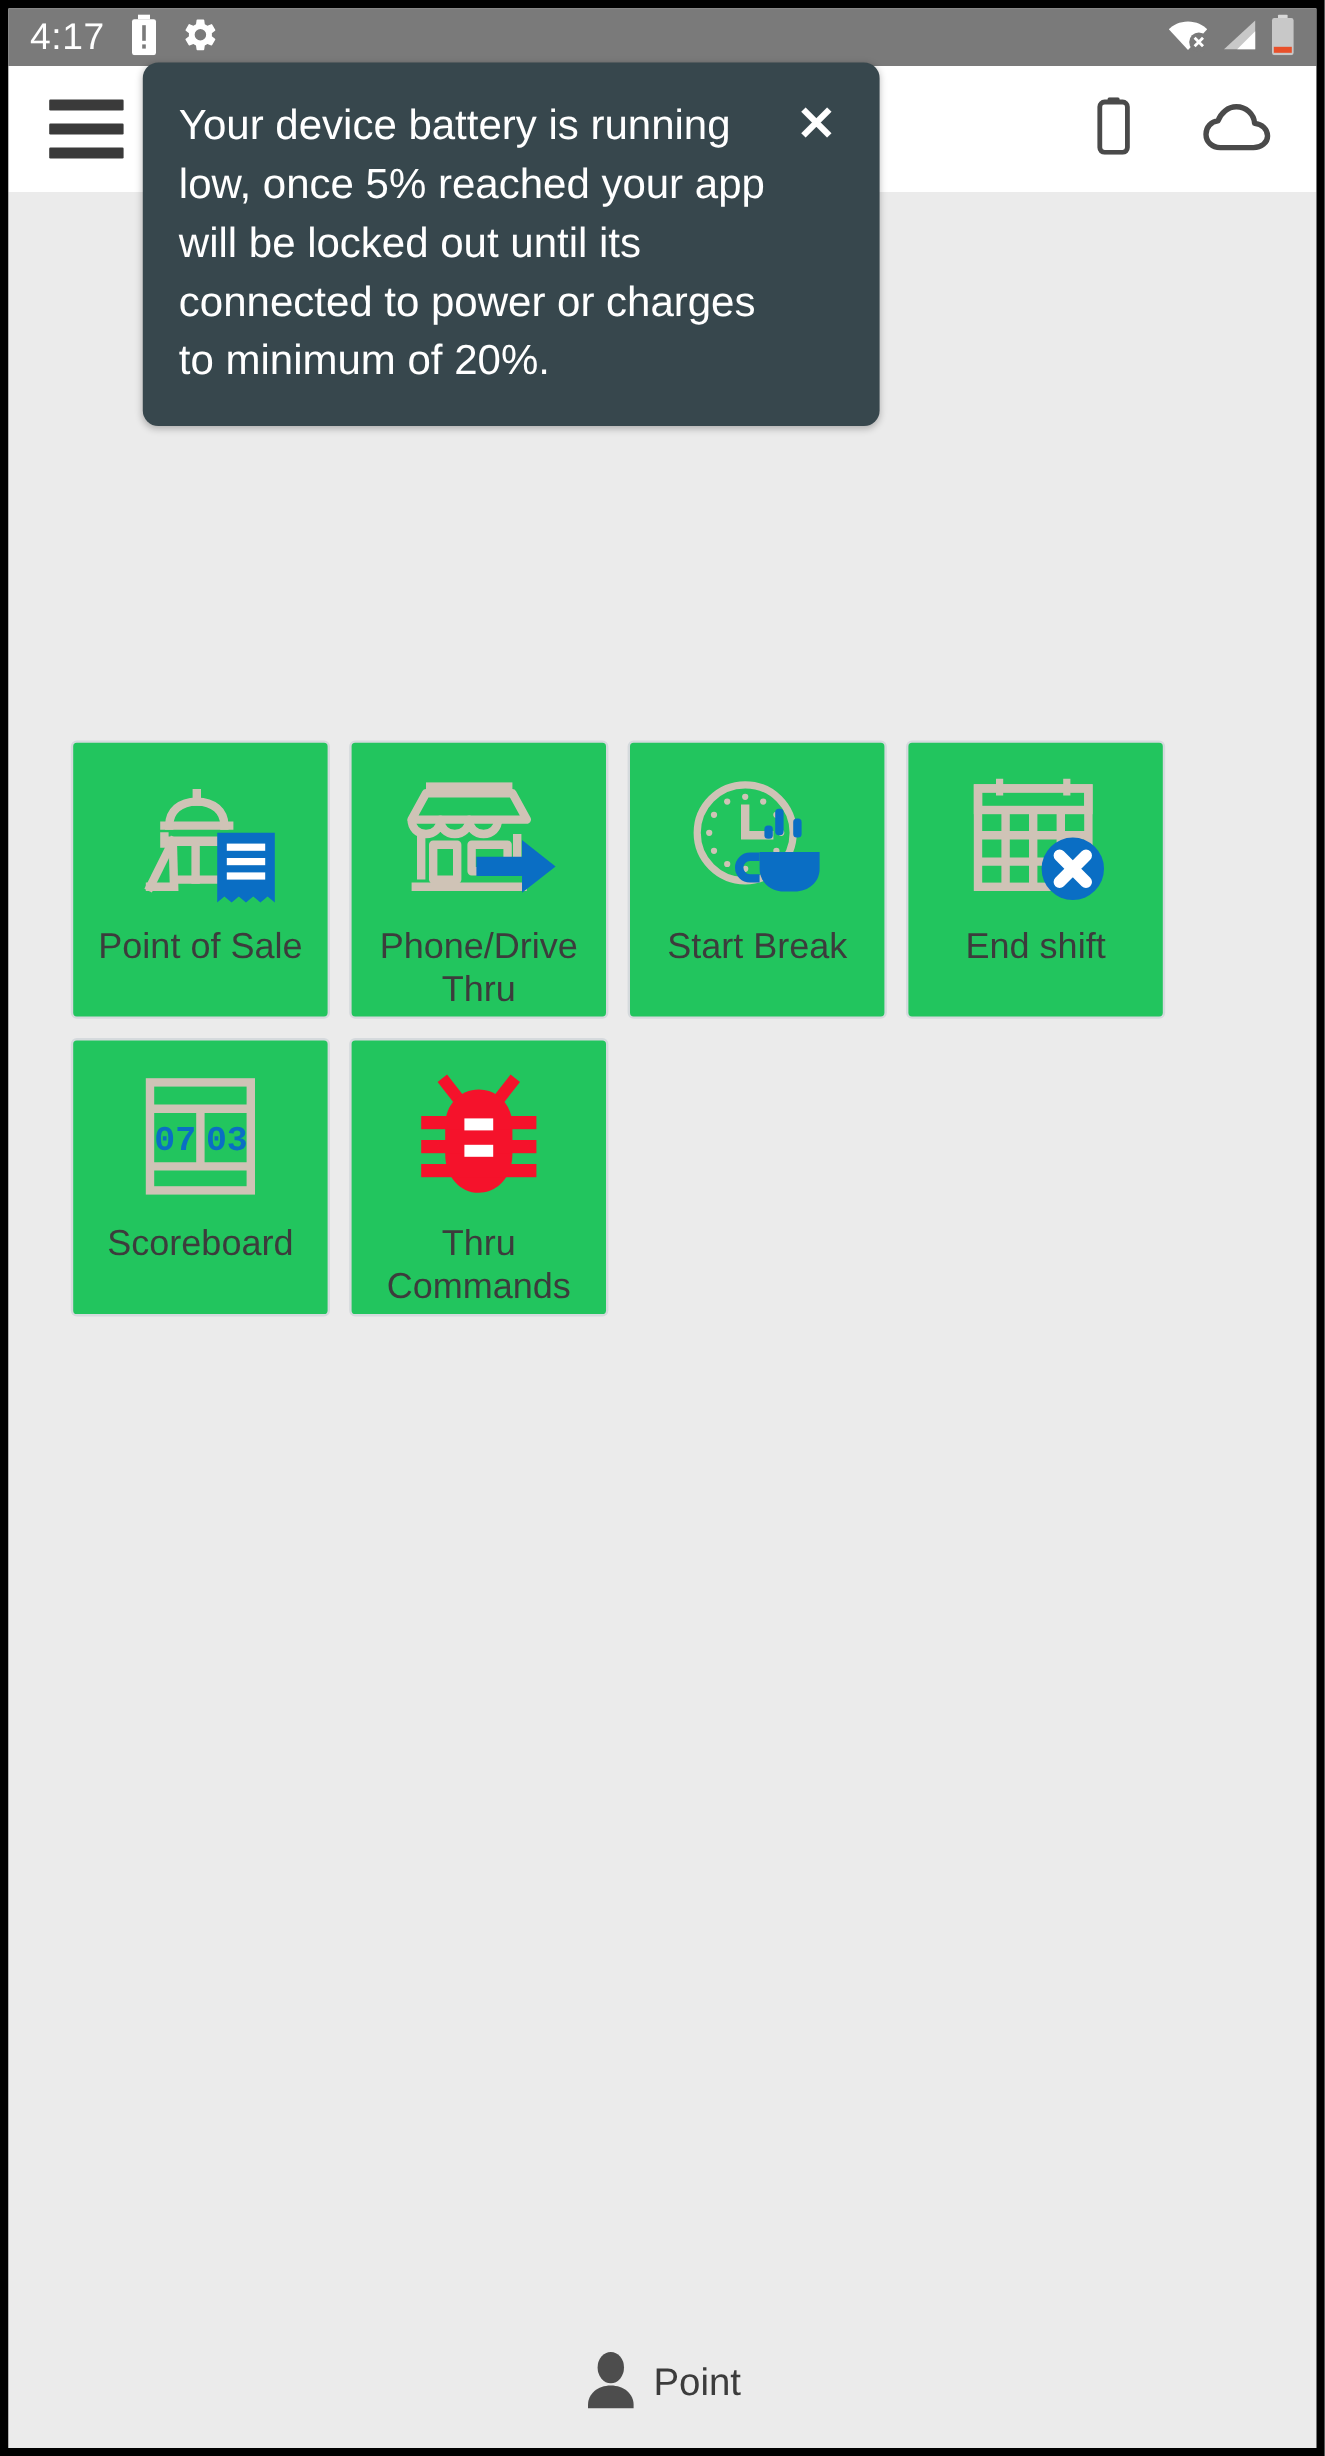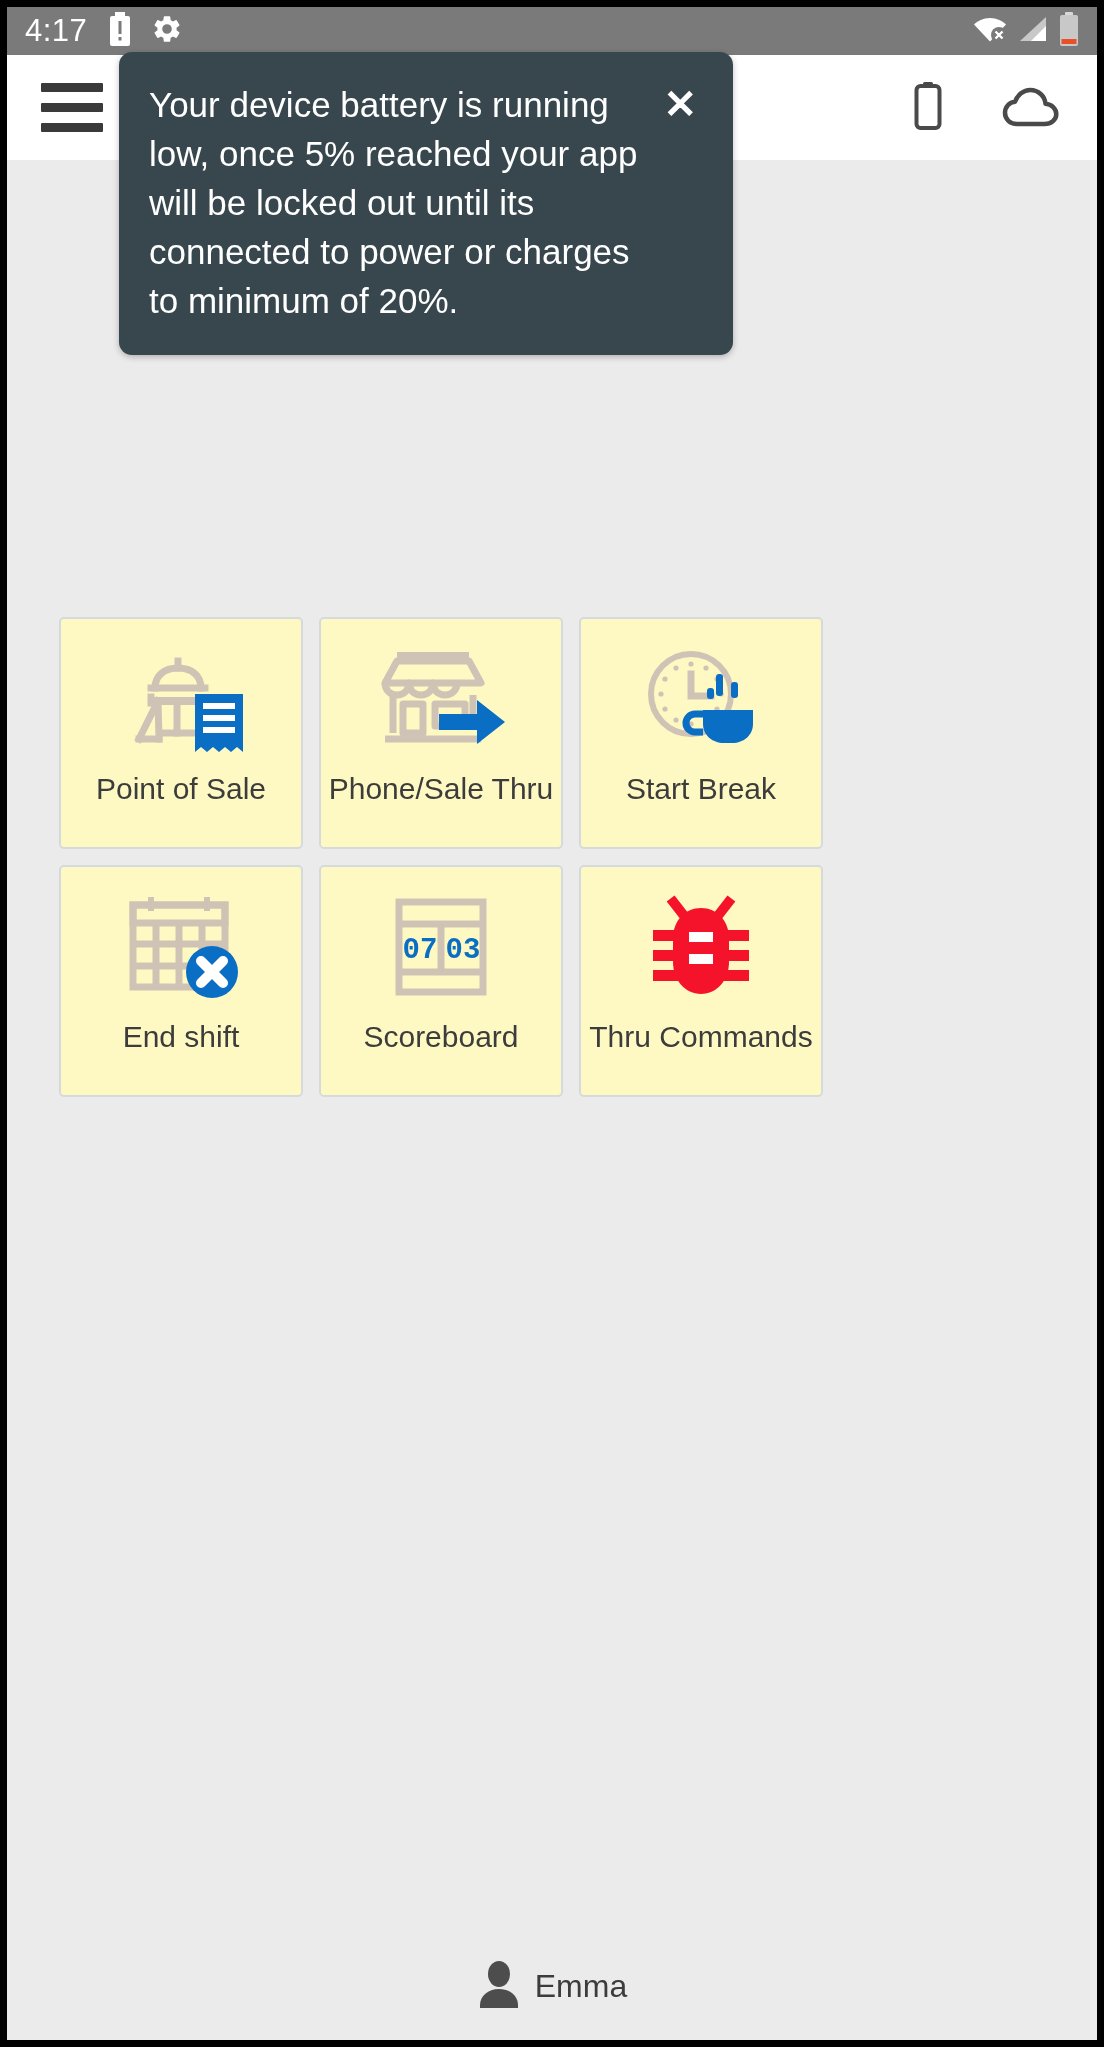--- a/index.html
+++ b/index.html
@@ -112,23 +112,23 @@
   .grid {
     position: absolute;
     left: 52px;
     top: 457px;
     width: 968px;
     display: flex;
     flex-wrap: wrap;
     gap: 16px;
   }
   .tile {
-    width: 244px;
+    width: 216px;
     height: 232px;
-    background: #fef9c3;
+    background: #22c55e;
     border: 2px solid #d5dadd;
     border-radius: 5px;
     box-sizing: border-box;
     display: flex;
     flex-direction: column;
     align-items: center;
     justify-content: flex-start;
     padding-top: 22px;
     cursor: pointer;
   }
@@ -280,21 +280,21 @@
               <path d="M14 39c0 7 5 12 12 12s12-5 12-12c0 7 5 12 12 12s12-5 12-12c0 7 5 12 12 12s12-5 12-12"></path>
               <path d="M22 51v38"></path>
               <path d="M102 51v25"></path>
               <rect x="32" y="60" width="20" height="29"></rect>
               <rect x="64" y="60" width="30" height="22"></rect>
               <path d="M14 95h96" stroke-width="7"></path>
             </g>
             <path d="M68 70h38V56l28 22-28 22V86H68z" fill="#0a6ec4"></path>
           </svg>
         </div>
-        <div class="tile-label">Phone/Sale Thru</div>
+        <div class="tile-label">Phone/Drive Thru</div>
       </div>
 
       <div class="tile">
         <div class="tile-icon">
           <svg width="140" height="112" viewBox="0 0 140 112">
             <g>
               <circle cx="60" cy="50" r="40" fill="none" stroke="#cfc3b6" stroke-width="6"></circle>
               <g fill="#cfc3b6">
                 <circle cx="60" cy="20" r="2.6"></circle>
                   <circle cx="75" cy="24" r="2.6"></circle>
@@ -378,17 +378,17 @@
 
     </div>
 
     <div class="footer-user">
       <span>
         <svg width="44" height="48" viewBox="0 0 44 48" fill="#4d4d4d">
           <ellipse cx="22" cy="14" rx="11" ry="13"></ellipse>
           <path d="M22 29c-11 0-19 7-19 16v3h38v-3c0-9-8-16-19-16z"></path>
         </svg>
       </span>
-      <span class="footer-username">Emma</span>
+      <span class="footer-username">Point</span>
     </div>
 
   </div>
 </div>
 
 </body></html>

